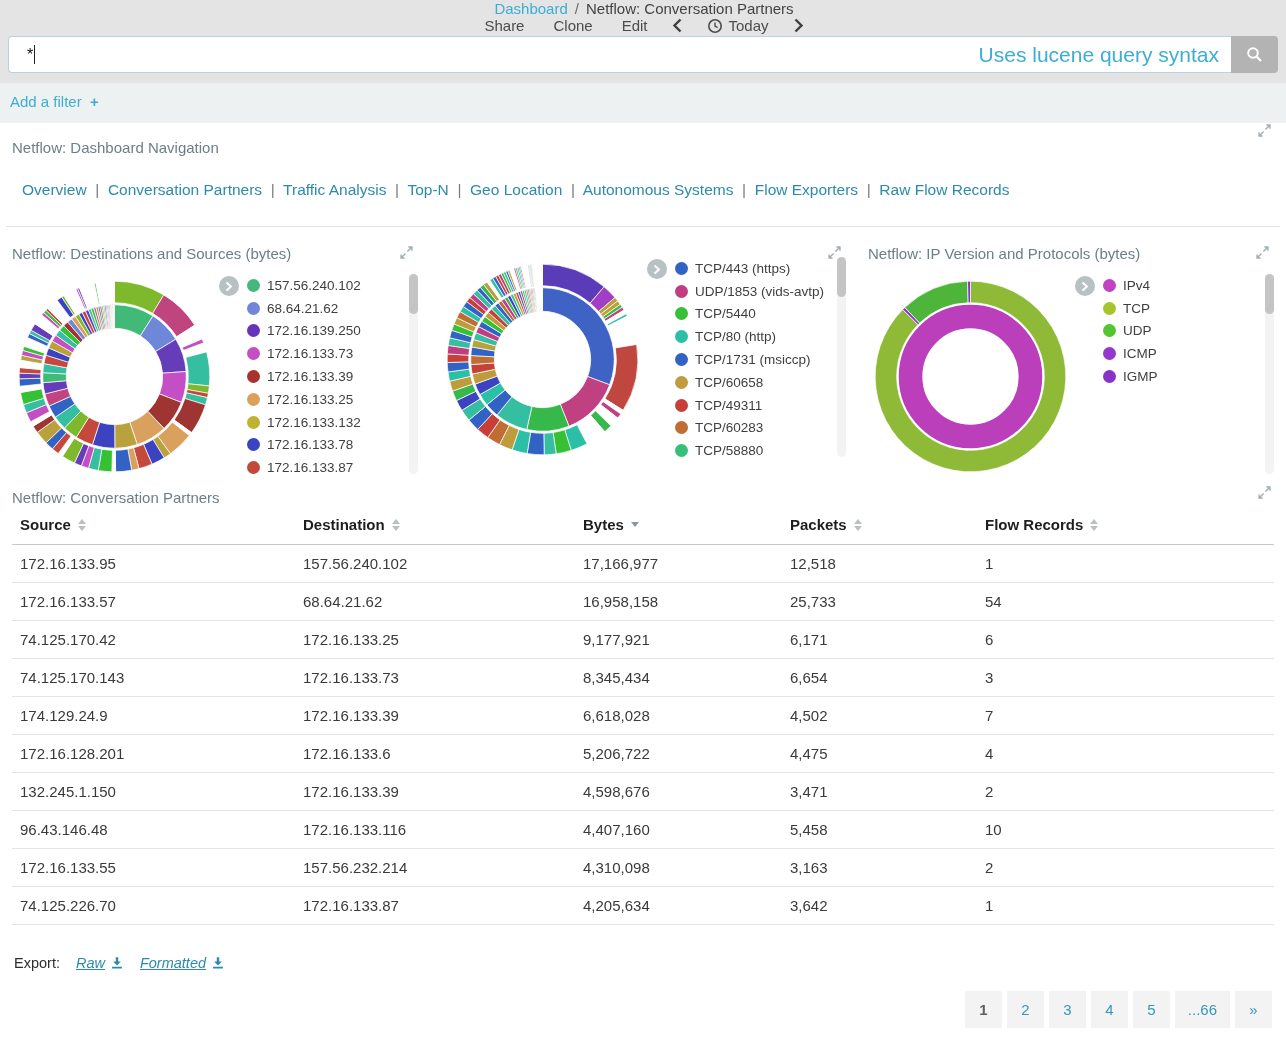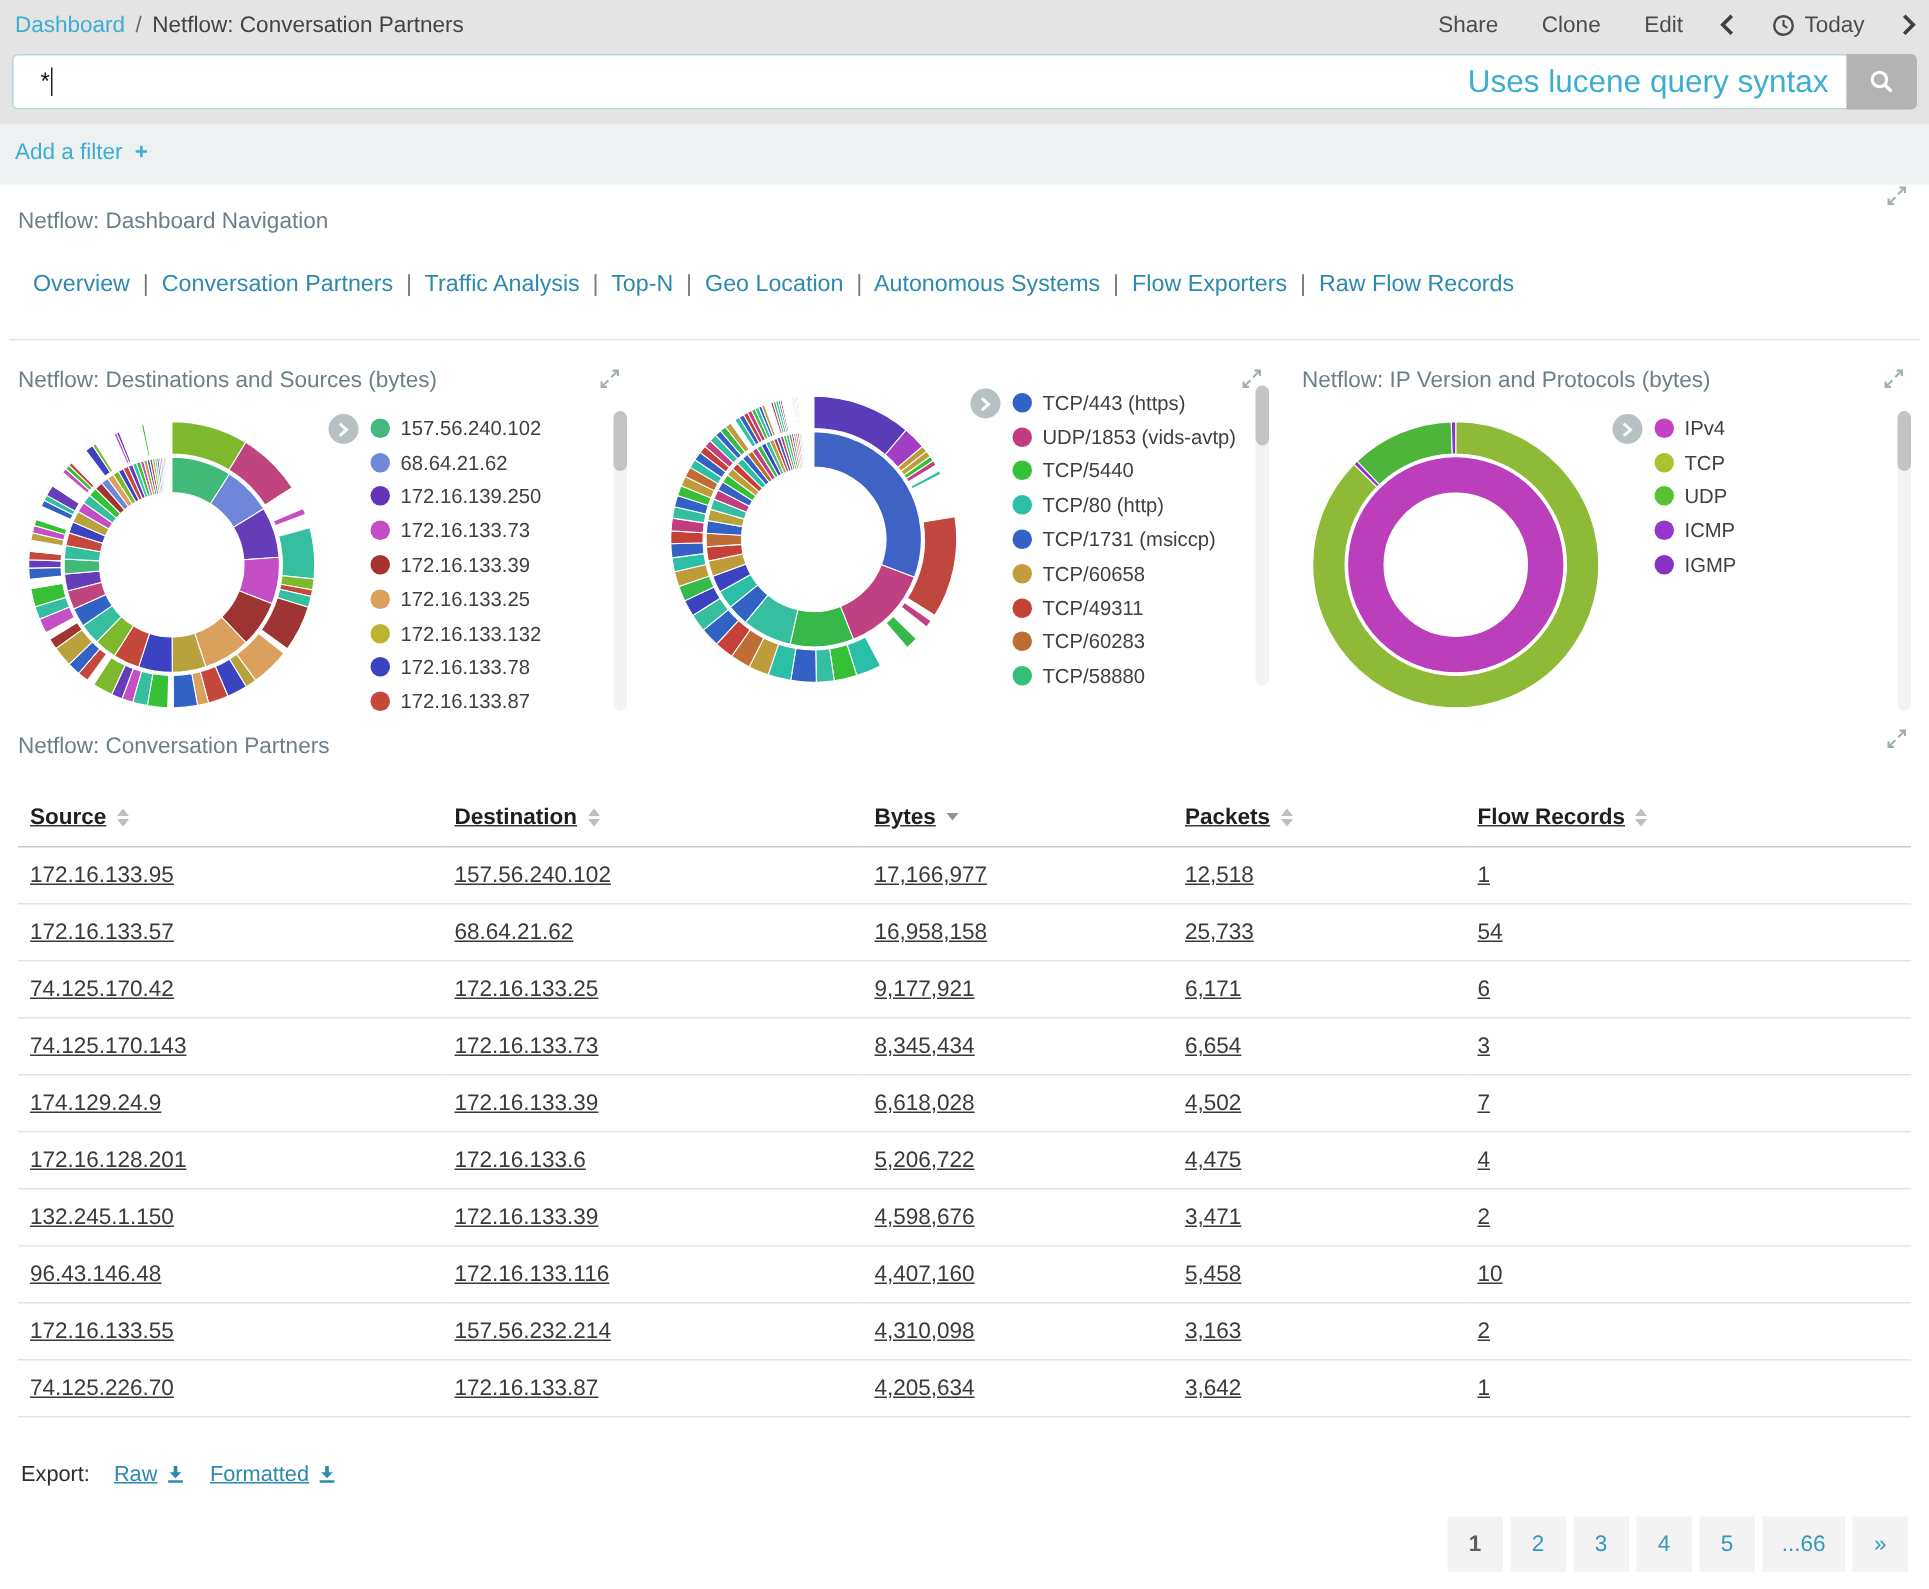--- a/index.html
+++ b/index.html
@@ -1,21 +1,21 @@
 <!DOCTYPE html>
 <html><head>
 <meta charset="utf-8">
 <style>
   * { box-sizing: border-box; margin: 0; padding: 0; }
   html,body { width:1286px; height:1059px; overflow:hidden; background:#fff;
     font-family:"Liberation Sans", sans-serif; color:#3a3a3a; }
 
   
   .header { background:#e4e4e4; padding-bottom:10px; }
-  .topbar { height:33px; display:flex; align-items:center; justify-content:space-between; padding:0 8px 0 10px; }
+  .topbar { height:33px; display:flex; align-items:center; justify-content:space-between; padding:0 8px 0 10px;flex-direction:column; }
   .breadcrumb { font-size:15px; display:flex; align-items:center; gap:7px; }
   .crumb-root { color:#3caed2; cursor:pointer; }
   .crumb-sep { color:#6a6a6a; }
   .crumb-current { color:#434343; }
   .topbar-right { display:flex; align-items:center; gap:24px; font-size:15px; color:#4c4c4c; }
   .tb-link { cursor:pointer; }
   .tb-chevron { display:flex; align-items:center; cursor:pointer; }
   .tb-today { display:flex; align-items:flex-end; gap:6px; cursor:pointer; }
 
   .querybar { display:flex; padding:3px 8px 0 8px; }
@@ -52,34 +52,34 @@
   .legend { list-style:none; }
   .legend-item { display:flex; align-items:center; gap:7px; height:22.8px; cursor:pointer; }
   .legend-dot { width:13px; height:13px; border-radius:50%; flex:0 0 13px; }
   .legend-label { font-size:13.5px; color:#3f3f3f; white-space:nowrap; }
   .legend-scroll { position:absolute; right:0; top:0; width:9px; height:200px; background:#f3f3f3; border-radius:5px; }
   .legend-thumb { width:9px; height:40px; background:#c4c4c4; border-radius:5px; cursor:pointer; }
 
   
   .table-panel { position:relative; margin-top:8px; padding:0 12px; }
   .table-panel .expand-icon { right:14px; top:-4px; }
-  table { width:100%; border-collapse:collapse; margin-top:22px; table-layout:fixed;text-decoration:underline; }
+  table { width:100%; border-collapse:collapse; margin-top:2px; table-layout:fixed; }
   th { text-align:left; font-size:15px; color:#1e1e1e; padding:8px 4px 11px 8px;
        border-bottom:1px solid #c9c9c9; font-weight:bold; }
   .th-inner { display:flex; align-items:center; gap:7px; cursor:pointer; }
   td { font-size:15px; color:#3a3a3a; padding:10px 4px 10px 8px; border-bottom:1px solid #e4e4e4; }
   .sort-carets { display:inline-flex; flex-direction:column; gap:2px; }
   .caret-up { width:0; height:0; border-left:4.5px solid transparent; border-right:4.5px solid transparent;
       border-bottom:5px solid #b9bfc2; }
   .caret-down { width:0; height:0; border-left:4.5px solid transparent; border-right:4.5px solid transparent;
       border-top:5px solid #b9bfc2; }
   .sort-carets.desc .caret-down { border-top-color:#8a959c; }
 
   .export-row { margin-top:30px; padding-left:2px; font-size:14.5px; color:#2e2e2e; display:flex; align-items:center; gap:16px; }
-  .export-link { color:#2d8aad; text-decoration:underline; display:inline-flex; align-items:center; gap:5px; cursor:pointer; }
+  .export-link { color:#2d8aad; text-decoration:underline; display:inline-flex; align-items:center; gap:5px; cursor:pointer;font-style:italic; }
 
   .pagination { display:flex; justify-content:flex-end; margin-top:20px; padding-right:2px; }
   .page-btn { min-width:37px; height:37px; padding:0 13px; margin-left:5px; background:#f3f3f3;
      display:flex; align-items:center; justify-content:center; font-size:15px; color:#3597bb;
      cursor:pointer; border:none; }
   .page-btn.current { color:#5f5f5f; font-weight:bold; }
 </style>
 </head>
 <body>
 

